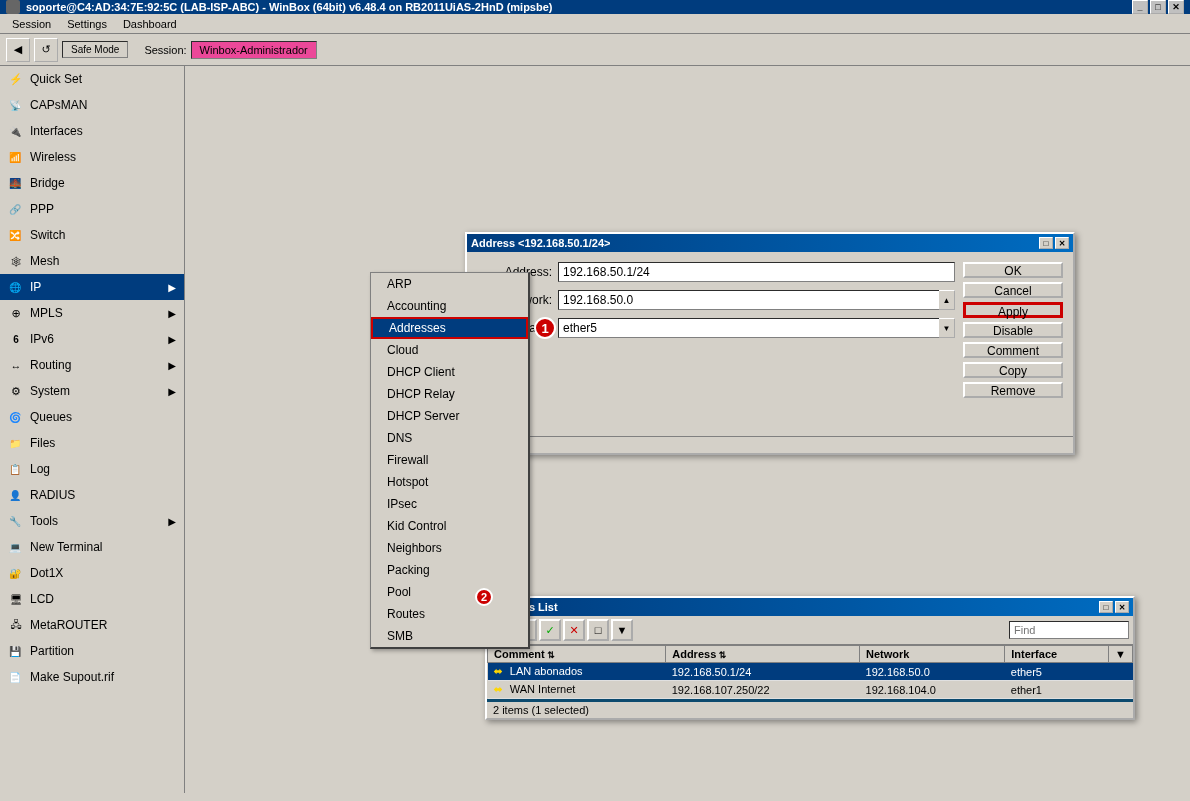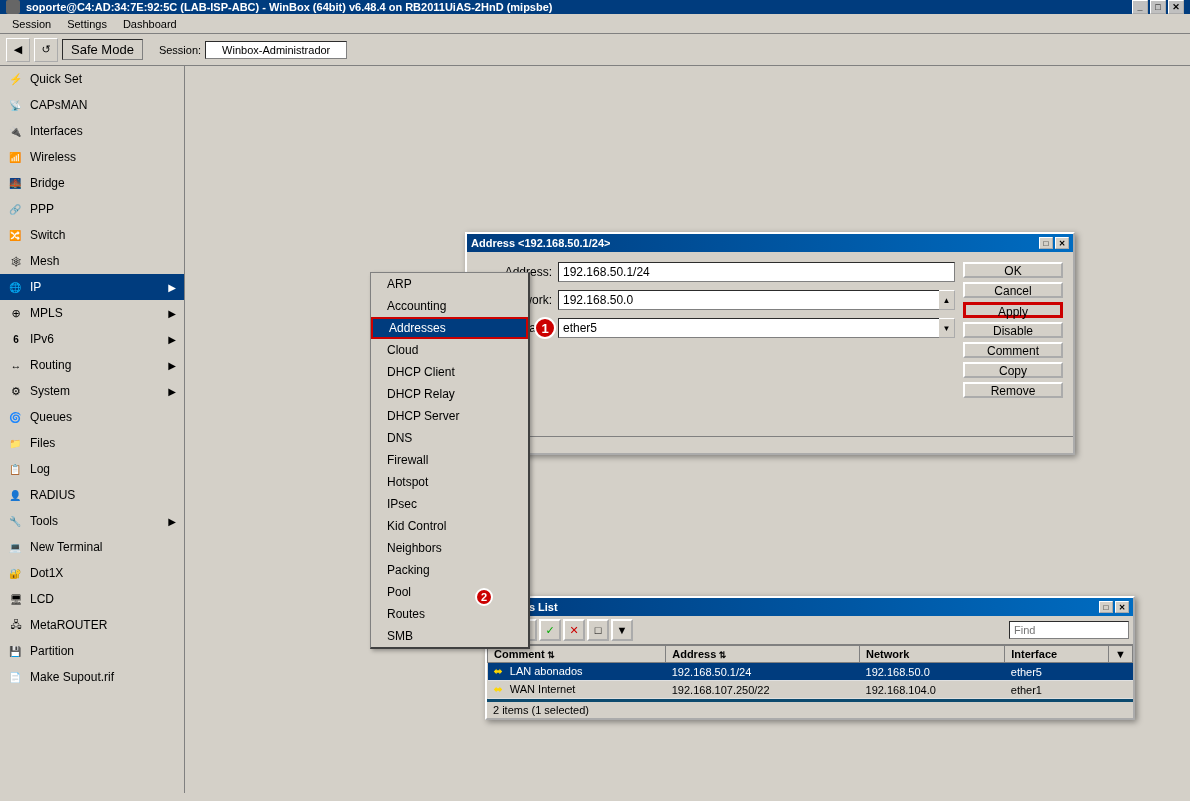--- a/index.html
+++ b/index.html
@@ -78,27 +78,27 @@
       border: 1px outset #fff;
       cursor: pointer;
       display: flex; align-items: center; justify-content: center;
       padding: 0 4px;
       font-size: 11px;
     }
     .safe-mode-label {
       background: #d4d0c8;
       border: 1px inset #808080;
       padding: 2px 8px;
-      font-size: 13px;
+      font-size: 10px;
     }
     .session-label { font-size: 11px; margin-left: 12px; }
     .session-value {
-      background: #ffffff;
+      background: #ec4899;
       border: 1px inset #808080;
-      padding: 2px 16px;
+      padding: 2px 8px;
       font-size: 11px;
       min-width: 120px;
     }
 
     
     .main-layout {
       display: flex;
       height: calc(801px - 74px);
     }
 

